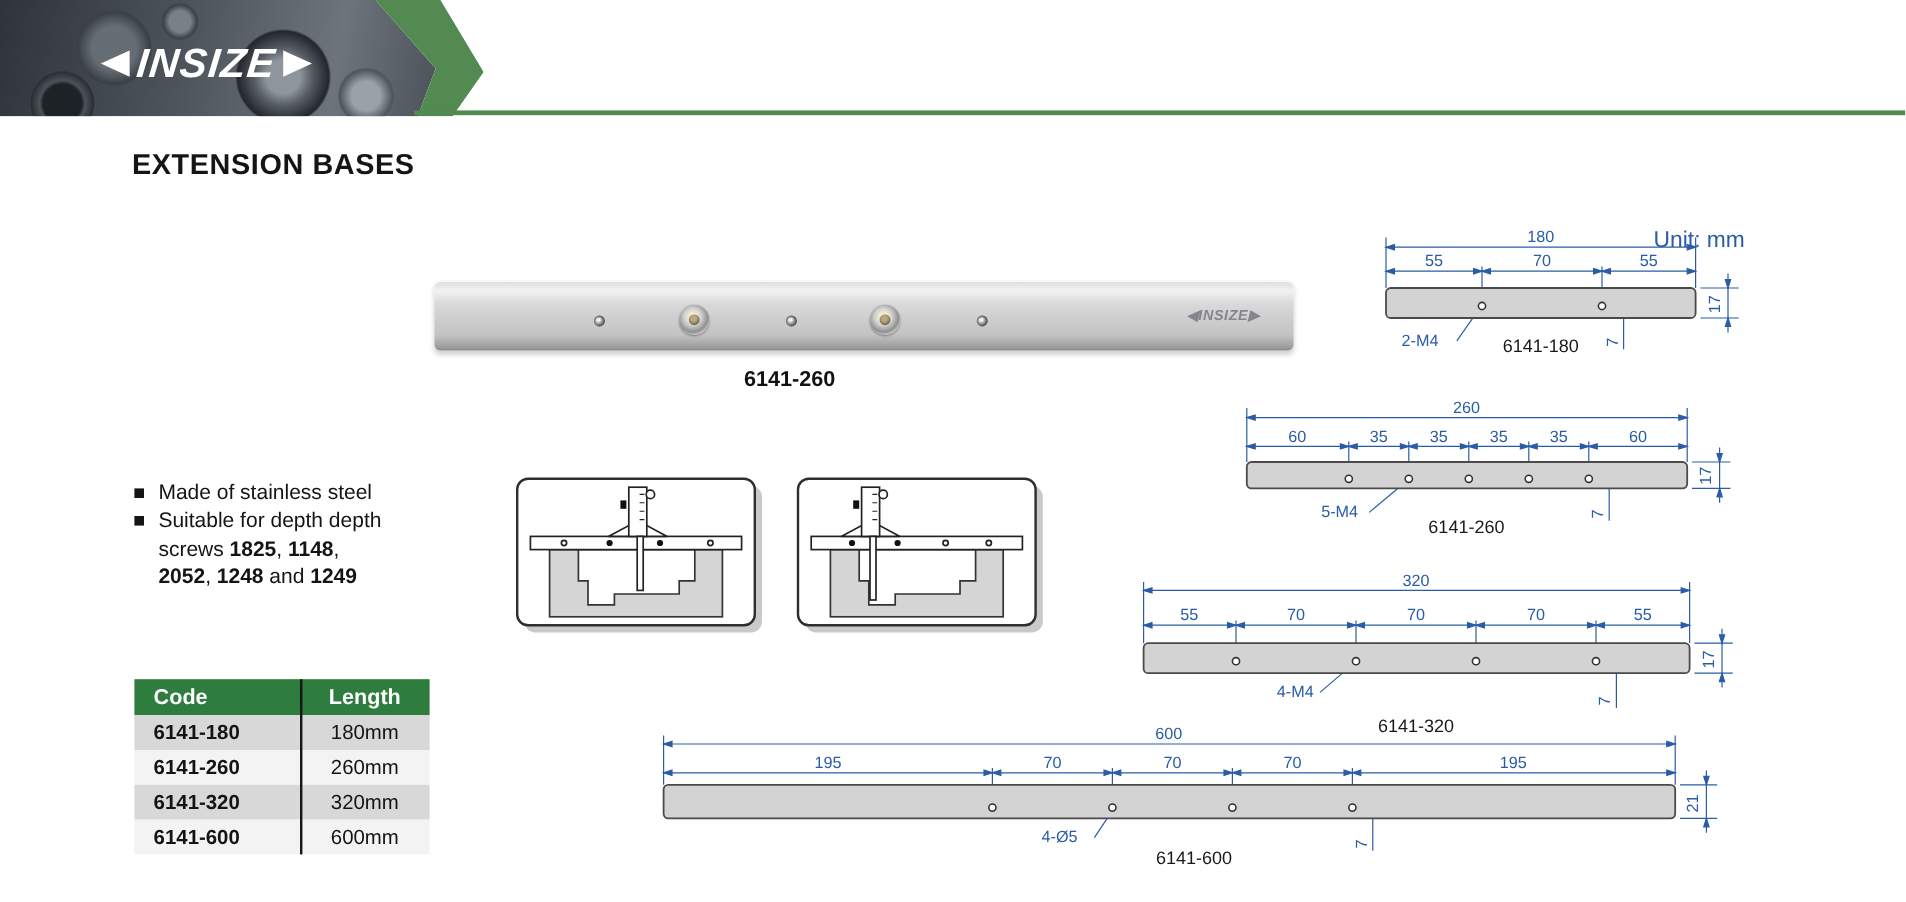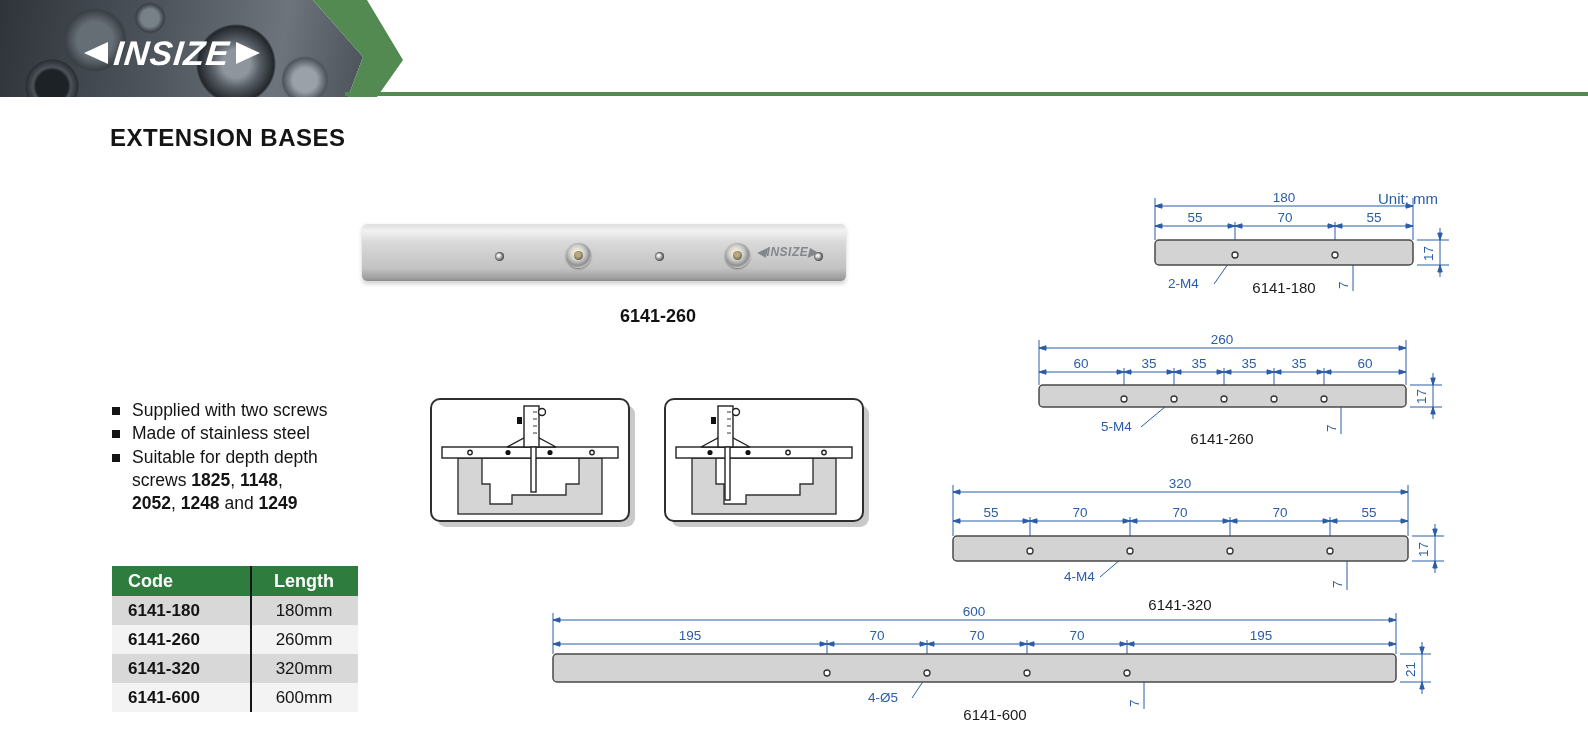--- a/index.html
+++ b/index.html
@@ -23,21 +23,21 @@
   .brand{position:absolute;left:84px;top:36px;display:flex;align-items:center;gap:6px;}
   .brand-text{color:#fff;font-size:34px;font-weight:800;font-style:italic;letter-spacing:1px;
      transform:skewX(-6deg);line-height:1;}
   .arr-l{width:0;height:0;border-top:11px solid transparent;border-bottom:11px solid transparent;border-right:24px solid #fff;}
   .arr-r{width:0;height:0;border-top:11px solid transparent;border-bottom:11px solid transparent;border-left:24px solid #fff;}
 
   
   .page-title{position:absolute;left:110px;top:124px;font-size:24px;font-weight:700;color:#151515;letter-spacing:.5px;}
 
   
-  .bar-photo{position:absolute;left:362px;top:223px;width:484px;height:58px;border-radius:5px;
+  .bar-photo{position:absolute;left:362px;top:234px;width:716px;height:58px;border-radius:5px;
      background:linear-gradient(180deg,#dcdcdc 0%,#f2f2f2 14%,#dadada 32%,#cecece 55%,#c3c3c3 78%,#9c9c9c 96%,#8a8a8a 100%);
      box-shadow:0 3px 4px rgba(0,0,0,.18), inset 0 1px 0 #fafafa;}
   .hole{position:absolute;width:9px;height:9px;border-radius:50%;top:29px;
      background:radial-gradient(circle at 40% 35%,#f8f8f8 15%,#9a9a9a 45%,#4d4d4d 75%);
      box-shadow:inset 0 1px 2px rgba(0,0,0,.6);}
   .screw{position:absolute;width:25px;height:25px;border-radius:50%;top:20px;
      background:radial-gradient(circle at 45% 40%,#efe8d2 18%,#cfcfcf 36%,#8f8f8f 62%,#d8d8d8 78%,#7a7a7a 100%);
      box-shadow:0 1px 2px rgba(0,0,0,.4);}
   .screw::after{content:"";position:absolute;left:8px;top:8px;width:9px;height:9px;border-radius:50%;
      background:radial-gradient(circle at 45% 40%,#b8a97e 30%,#6e6752 70%);}
@@ -65,21 +65,21 @@
   .t-head{display:flex;height:30px;color:#fff;font-weight:700;font-size:18px;align-items:center;}
   .t-row{display:flex;height:29px;align-items:center;color:#141414;}
   .c1{width:138px;padding-left:16px;box-sizing:border-box;}
   .c2{width:108px;text-align:center;}
   .t-row .c1{font-weight:700;}
   .row-a{background:#d8d8d8;}
   .row-b{background:#f3f3f3;}
   .t-divider{position:absolute;left:138px;top:0;width:2px;height:146px;background:#161616;}
 
   
-  .unit-label{position:absolute;left:1378px;top:190px;font-size:15px;}
+  .unit-label{position:absolute;left:1378px;top:190px;font-size:19px;}
   .drawing{position:absolute;}
   svg text{font-family:"Liberation Sans",sans-serif;}
   .dimt{font-size:13.5px;}
   .capt{font-size:15px;fill:#1a1a1a;}
   .ext,.dim,.dim1,.lead{fill:none;stroke-width:1;}
   .bar-rect{fill:#d3d3d3;stroke:#4a4a4a;stroke-width:1.5;}
   .dhole{fill:#fff;stroke:#333;stroke-width:1.3;}
 </style>
 </head>
 <body>
@@ -103,24 +103,20 @@
     <div class="hole" style="left:133px;"></div>
     <div class="screw" style="left:204px;"></div>
     <div class="hole" style="left:293px;"></div>
     <div class="screw" style="left:363px;"></div>
     <div class="hole" style="left:452px;"></div>
     <div class="etched">◀<span>INSIZE</span>▶</div>
   </div>
   <div class="bar-caption">6141-260</div>
 
   <div class="features">
-    <div class="feat">
-      <span class="sq"></span>
-      <span>Supplied with two screws</span>
-    </div>
     <div class="feat">
       <span class="sq"></span>
       <span>Made of stainless steel</span>
     </div>
     <div class="feat">
       <span class="sq"></span>
       <span>
         <span>Suitable for depth depth</span><br>
         <span>screws </span><b>1825</b><span>, </span><b>1148</b><span>,</span><br>
         <b>2052</b><span>, </span><b>1248</b><span> and </span><b>1249</b>

